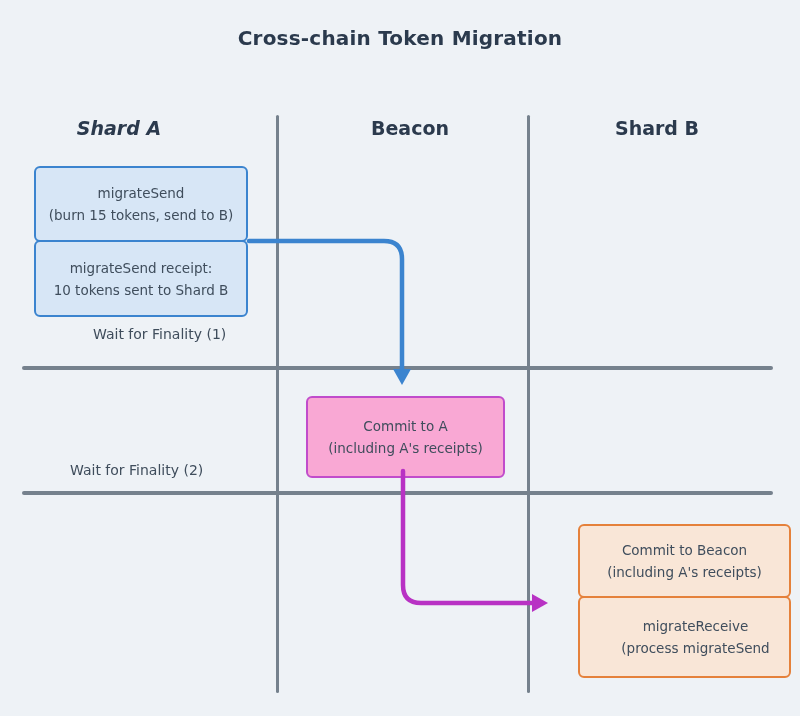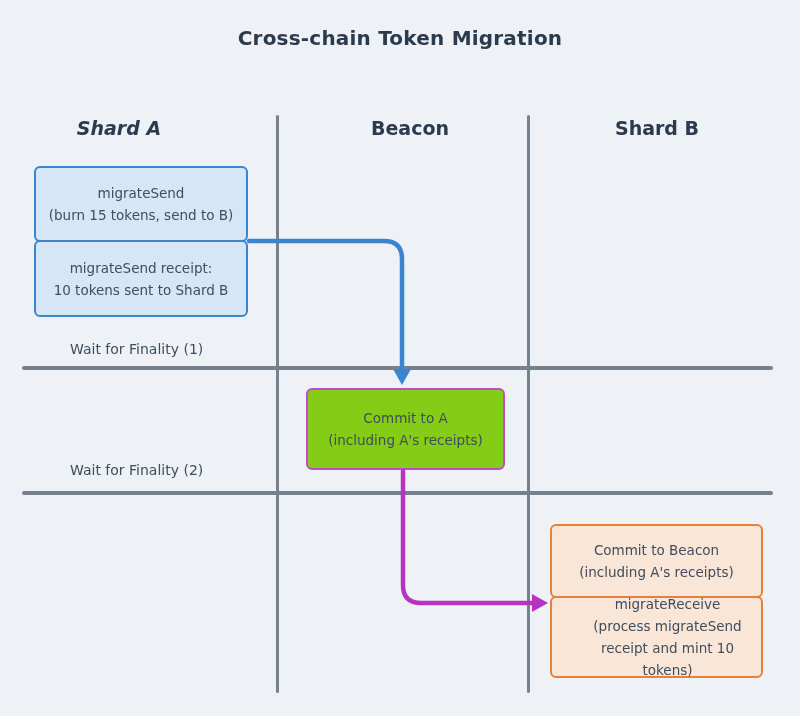--- a/index.html
+++ b/index.html
@@ -68,22 +68,22 @@
     flex-direction: column;
     justify-content: center;
     align-items: center;
     text-align: center;
     font-size: 13.5px;
     line-height: 22px;
     color: #3f4d5c;
     padding: 4px 6px;
   }
   .node.blue   { background: #d7e6f6; border: 2.5px solid #3b84cf; }
-  .node.purple { background: #84cc16; border: 2.5px solid #c14ccb; }
-  .node.orange { background: #f9e6d7; border: 2.5px solid #e5813b; }
+  .node.purple { background: #f9a8d4; border: 2.5px solid #c14ccb; margin-top: 8px; }
+  .node.orange { background: #f9e6d7; border: 2.5px solid #e5813b; margin-left: 28px; }
   .arrows {
     position: absolute;
     top: 0;
     left: 0;
     width: 800px;
     height: 716px;
     pointer-events: none;
   }
 </style>
 </head>
@@ -96,21 +96,21 @@
   <div class="col-header" style="left:119px;font-style:italic;">Shard A</div>
   <div class="col-header" style="left:410px;">Beacon</div>
   <div class="col-header" style="left:657px;">Shard B</div>
 
   <div class="vline" style="left:276px;"></div>
   <div class="vline" style="left:527px;"></div>
 
   <div class="hline" style="top:366px;"></div>
   <div class="hline" style="top:491px;"></div>
 
-  <div class="wait-label" style="top:341px;">Wait for Finality (1)</div>
+  <div class="wait-label" style="top:326px;margin-left:23px;">Wait for Finality (1)</div>
   <div class="wait-label" style="top:462px;">Wait for Finality (2)</div>
 
   <div class="node blue" style="left:34px; top:166px; width:214px; height:76px;">
     <div>migrateSend</div>
     <div>(burn 15 tokens, send to B)</div>
   </div>
 
   <div class="node blue" style="left:34px; top:240px; width:214px; height:77px;text-align:right;">
     <div>migrateSend receipt:</div>
     <div>10 tokens sent to Shard B</div>
@@ -122,21 +122,20 @@
   </div>
 
   <div class="node orange" style="left:550px; top:524px; width:213px; height:74px;">
     <div>Commit to Beacon</div>
     <div>(including A's receipts)</div>
   </div>
 
   <div class="node orange" style="left:550px; top:596px; width:213px; height:82px;padding-left:28px;">
     <div>migrateReceive</div>
     <div>(process migrateSend</div>
-    <div>receipt and mint 10 tokens)</div>
   </div>
 
   <svg class="arrows" viewBox="0 0 800 716">
     <path d="M 249 241 L 384 241 Q 402 241 402 259 L 402 370" fill="none" stroke="#3b84cf" stroke-width="4.5" stroke-linecap="round"></path>
     <polygon points="393,369 411,369 402,385" fill="#3b84cf"></polygon>
 
     <path d="M 403 471 L 403 585 Q 403 603 421 603 L 533 603" fill="none" stroke="#b832c4" stroke-width="4.5" stroke-linecap="round"></path>
     <polygon points="532,594 532,612 548,603" fill="#b832c4"></polygon>
   </svg>
 

